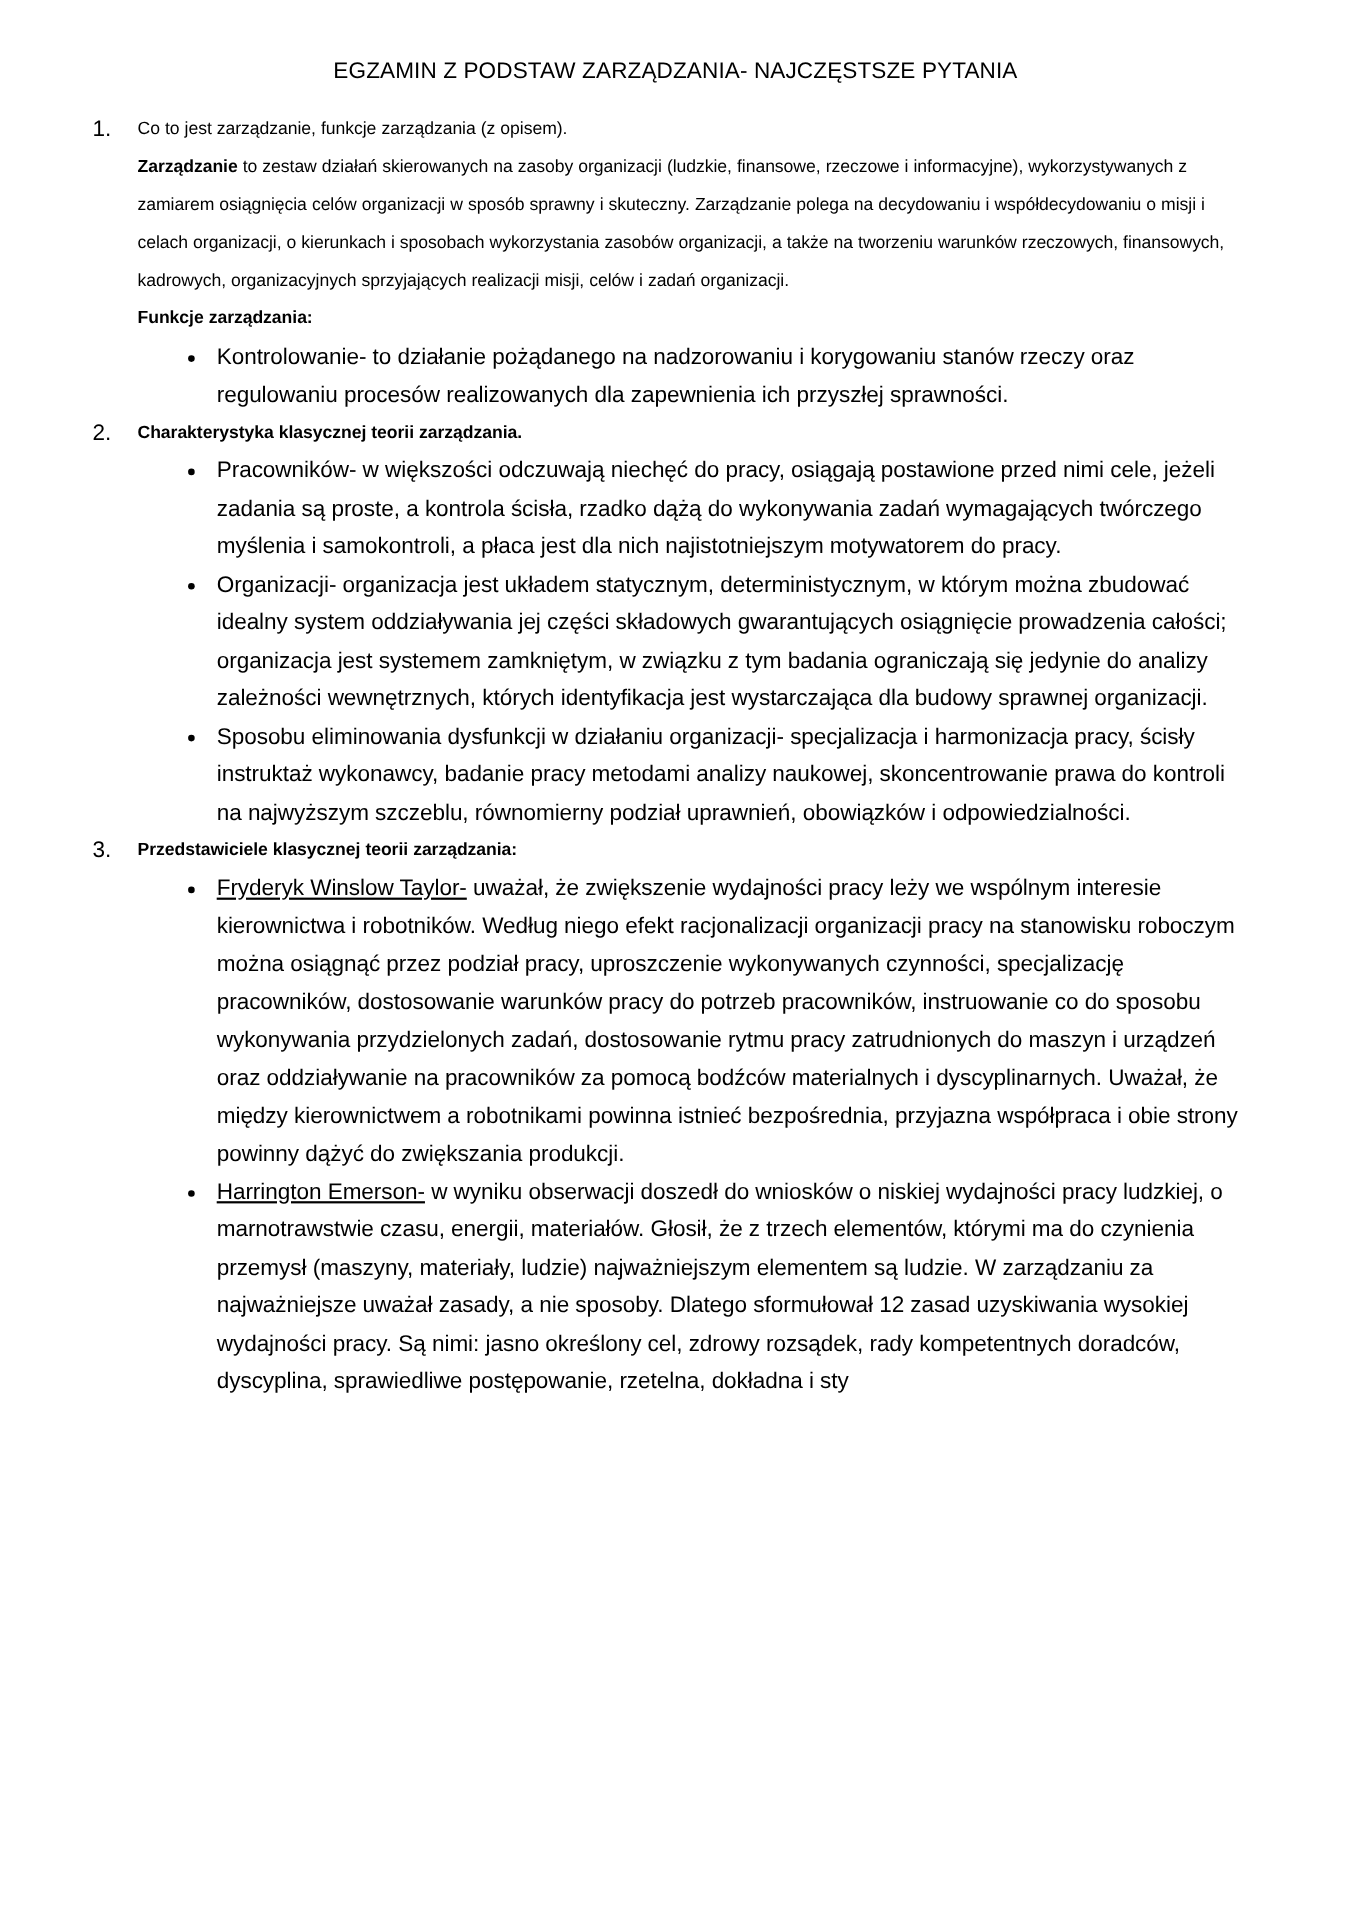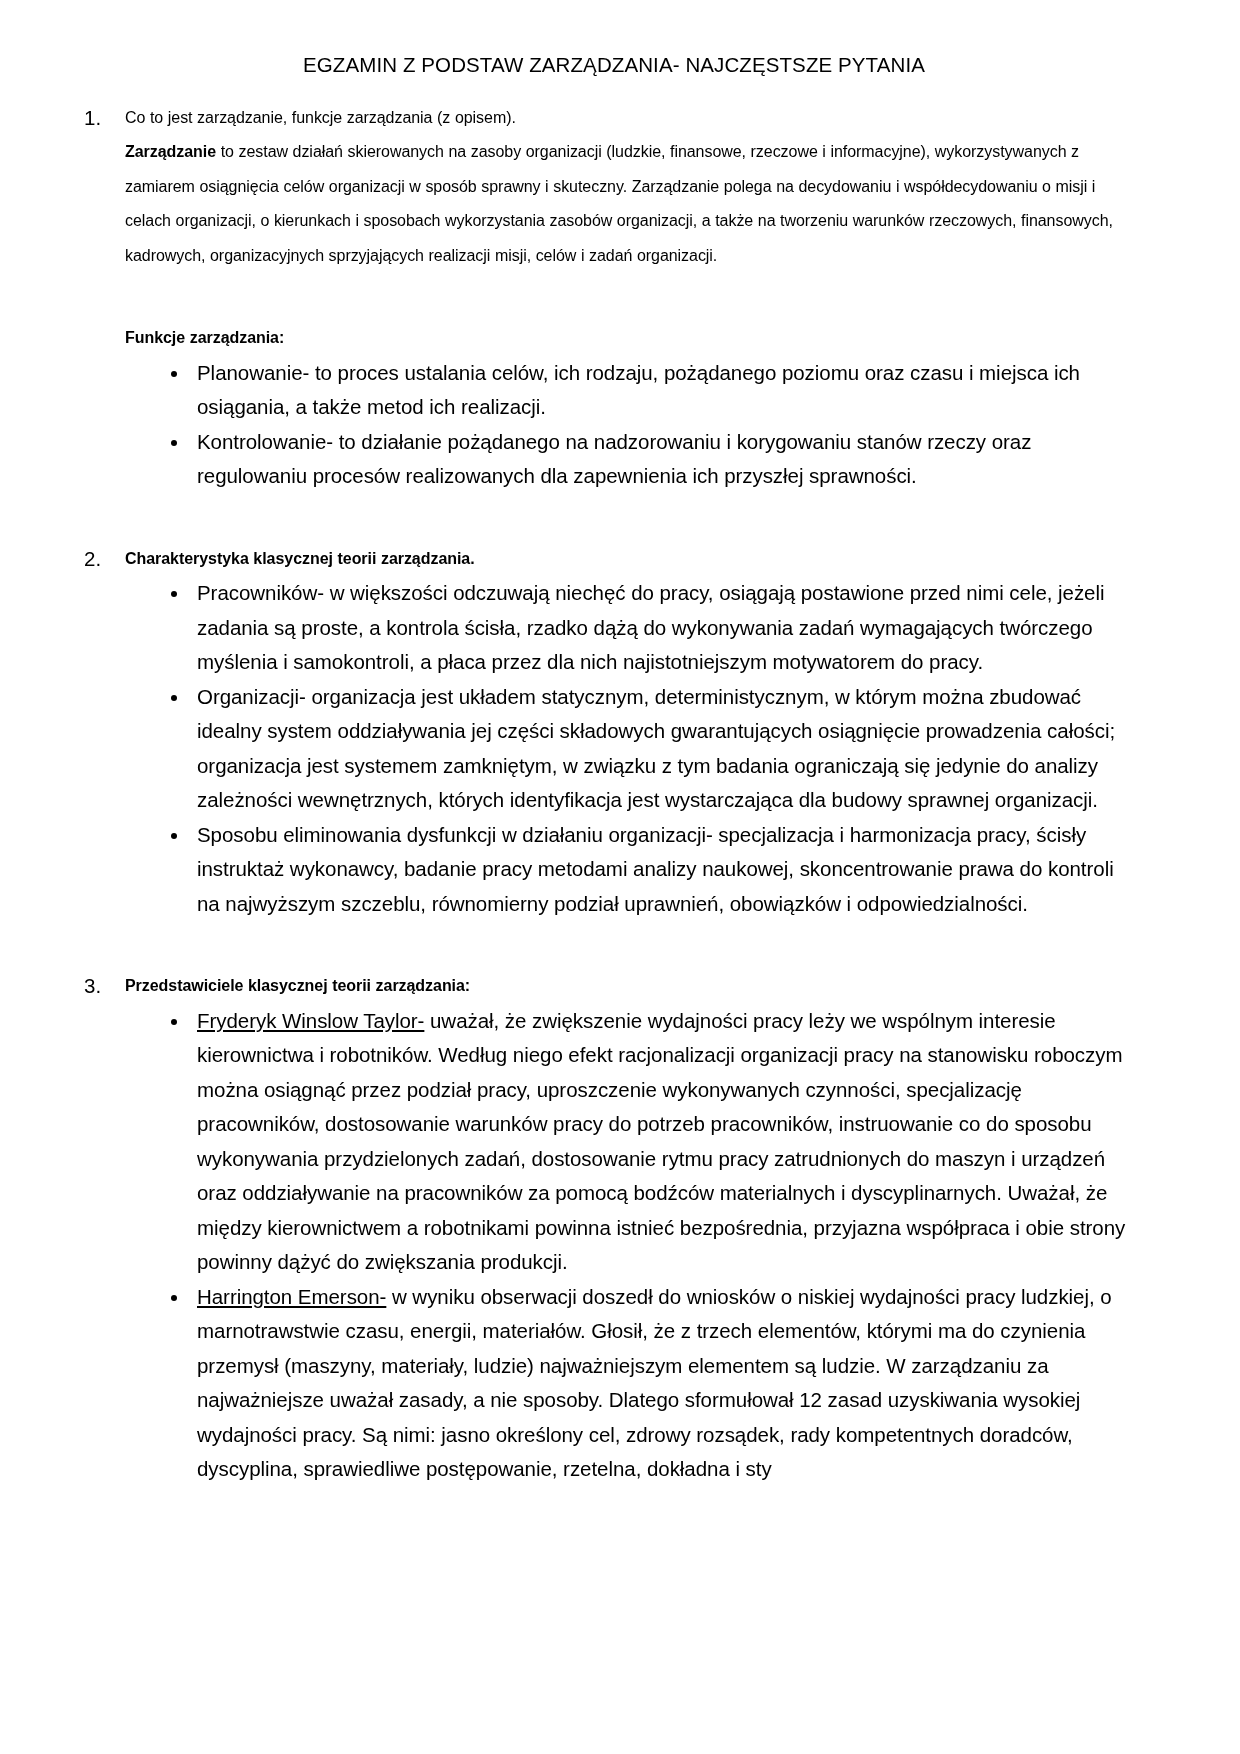--- a/index.html
+++ b/index.html
@@ -59,21 +59,20 @@
   .para {
     font-size: 16px;
     line-height: 34.5px;
     margin: 0;
     text-align: left;
     letter-spacing: -0.05px;
     word-spacing: 0.2px;
   }
   .heading-bold {
     font-weight: 700;
-    margin-top: 48px;
   }
   ul.bullets {
     list-style: none;
     margin: 0;
     padding: 0;
   }
   ul.bullets > li {
     position: relative;
     padding-left: 72px;
     font-size: 20.5px;
@@ -101,29 +100,28 @@
 
   <div class="doc-title">EGZAMIN Z PODSTAW ZARZĄDZANIA- NAJCZĘSTSZE PYTANIA</div>
 
   <ol class="sections">
 
     <li class="section">
       <p class="para">Co to jest zarządzanie, funkcje zarządzania (z opisem).</p>
       <p class="para"><b>Zarządzanie</b><span> to zestaw działań skierowanych na zasoby organizacji (ludzkie, finansowe, rzeczowe i informacyjne), wykorzystywanych z zamiarem osiągnięcia celów organizacji w sposób sprawny i skuteczny. Zarządzanie polega na decydowaniu i współdecydowaniu o misji i celach organizacji, o kierunkach i sposobach wykorzystania zasobów organizacji, a także na tworzeniu warunków rzeczowych, finansowych, kadrowych, organizacyjnych sprzyjających realizacji misji, celów i zadań organizacji.</span></p>
       <p class="para heading-bold">Funkcje zarządzania:</p>
       <ul class="bullets">
-        <li class="nowrap-block">Planowanie- to proces ustalania celów, ich rodzaju, pożądanego poziomu oraz czasu i miejsca ich osiągania, a także metod ich realizacji.</li>
         <li class="nowrap-block">Kontrolowanie- to działanie pożądanego na nadzorowaniu i korygowaniu stanów rzeczy oraz regulowaniu procesów realizowanych dla zapewnienia ich przyszłej sprawności.</li>
       </ul>
     </li>
 
     <li class="section">
       <p class="para heading-bold">Charakterystyka klasycznej teorii zarządzania.</p>
       <ul class="bullets">
-        <li class="nowrap-block">Pracowników- w większości odczuwają niechęć do pracy, osiągają postawione przed nimi cele, jeżeli zadania są proste, a kontrola ścisła, rzadko dążą do wykonywania zadań wymagających twórczego myślenia i samokontroli, a płaca przez dla nich najistotniejszym motywatorem do pracy.</li>
+        <li class="nowrap-block">Pracowników- w większości odczuwają niechęć do pracy, osiągają postawione przed nimi cele, jeżeli zadania są proste, a kontrola ścisła, rzadko dążą do wykonywania zadań wymagających twórczego myślenia i samokontroli, a płaca jest dla nich najistotniejszym motywatorem do pracy.</li>
         <li class="nowrap-block">Organizacji- organizacja jest układem statycznym, deterministycznym, w którym można zbudować idealny system oddziaływania jej części składowych gwarantujących osiągnięcie prowadzenia całości; organizacja jest systemem zamkniętym, w związku z tym badania ograniczają się jedynie do analizy zależności wewnętrznych, których identyfikacja jest wystarczająca dla budowy sprawnej organizacji.</li>
         <li class="nowrap-block">Sposobu eliminowania dysfunkcji w działaniu organizacji- specjalizacja i harmonizacja pracy, ścisły instruktaż wykonawcy, badanie pracy metodami analizy naukowej, skoncentrowanie prawa do kontroli na najwyższym szczeblu, równomierny podział uprawnień, obowiązków i odpowiedzialności.</li>
       </ul>
     </li>
 
     <li class="section">
       <p class="para heading-bold">Przedstawiciele klasycznej teorii zarządzania:</p>
       <ul class="bullets">
         <li><span class="u">Fryderyk Winslow Taylor-</span><span> uważał, że zwiększenie wydajności pracy leży we wspólnym interesie kierownictwa i robotników. Według niego efekt racjonalizacji organizacji pracy na stanowisku roboczym można osiągnąć przez podział pracy, uproszczenie wykonywanych czynności, specjalizację pracowników, dostosowanie warunków pracy do potrzeb pracowników, instruowanie co do sposobu wykonywania przydzielonych zadań, dostosowanie rytmu pracy zatrudnionych do maszyn i urządzeń oraz oddziaływanie na pracowników za pomocą bodźców materialnych i dyscyplinarnych. Uważał, że między kierownictwem a robotnikami powinna istnieć bezpośrednia, przyjazna współpraca i obie strony powinny dążyć do zwiększania produkcji.</span></li>
         <li><span class="u">Harrington Emerson-</span><span> w wyniku obserwacji doszedł do wniosków o niskiej wydajności pracy ludzkiej, o marnotrawstwie czasu, energii, materiałów. Głosił, że z trzech elementów, którymi ma do czynienia przemysł (maszyny, materiały, ludzie) najważniejszym elementem są ludzie. W zarządzaniu za najważniejsze uważał zasady, a nie sposoby. Dlatego sformułował 12 zasad uzyskiwania wysokiej wydajności pracy. Są nimi: jasno określony cel, zdrowy rozsądek, rady kompetentnych doradców, dyscyplina, sprawiedliwe postępowanie, rzetelna, dokładna i sty</span></li>

